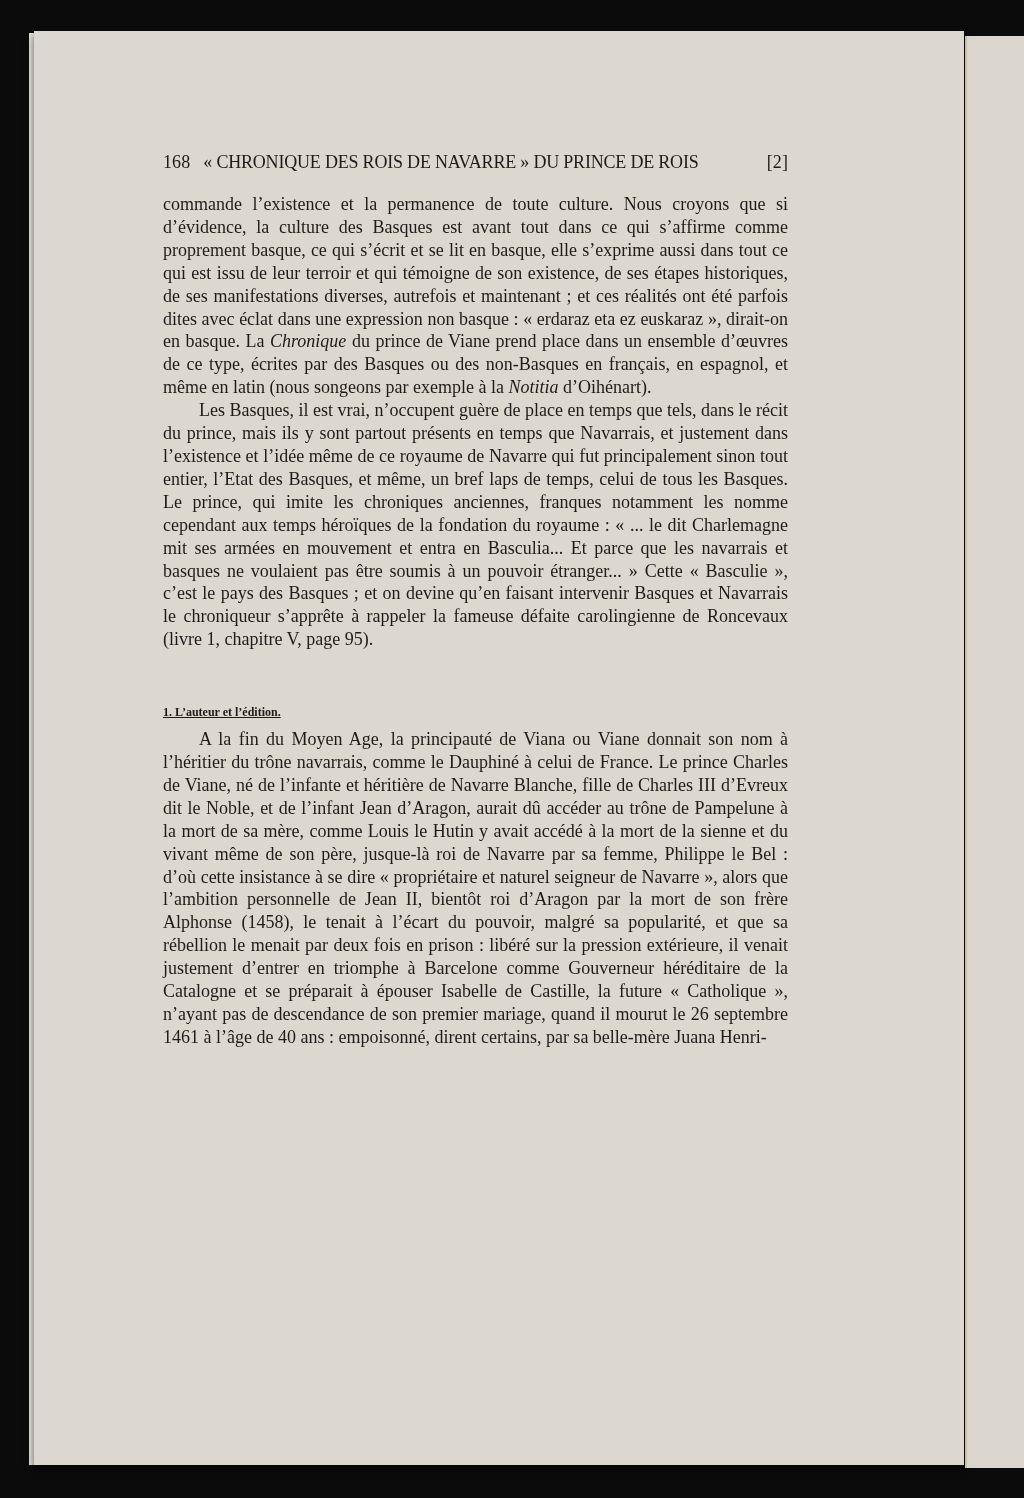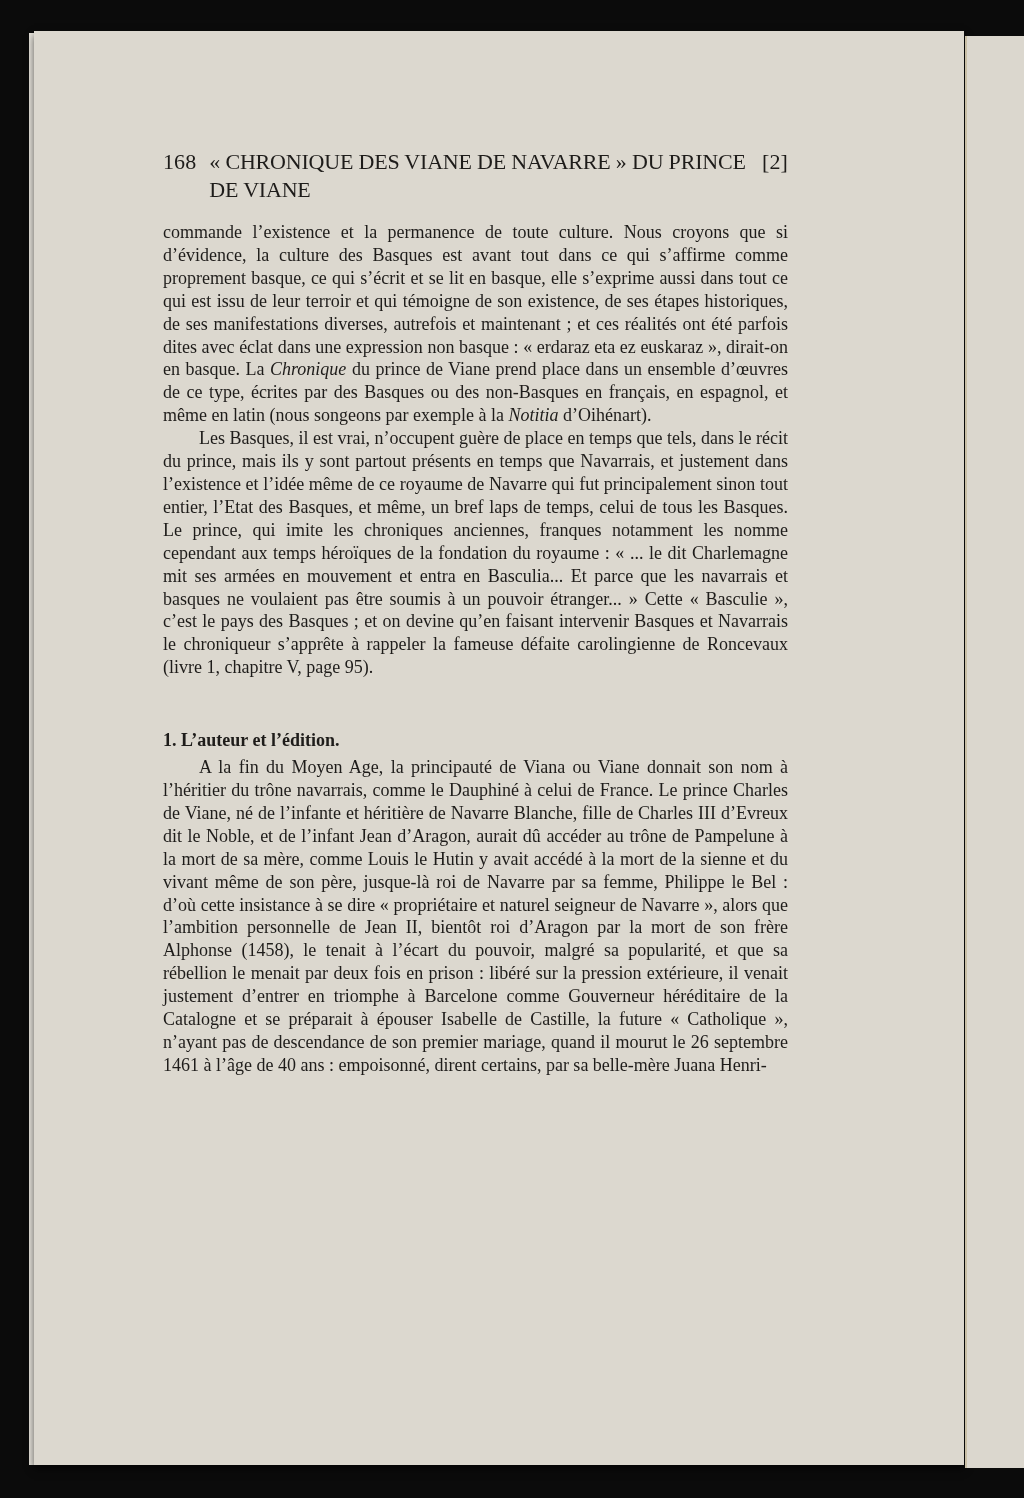--- a/index.html
+++ b/index.html
@@ -21,47 +21,47 @@
     position: absolute; left: 965px; top: 36px; width: 59px; height: 1432px;
     background: #dbd7ce;
     border-left: 2px solid #c9bfa6;
   }
   .content {
     position: absolute; left: 163px; top: 148px; width: 625px;
     color: #1e1c1a;
   }
   .running-head {
     display: flex; justify-content: space-between; align-items: baseline;
-    font-size: 22px; line-height: 28px; letter-spacing: 0.1px;
+    font-size: 18px; line-height: 28px; letter-spacing: 0.1px;
     margin-bottom: 17px;
   }
   .running-head .title { flex: 1; margin-left: 13px; letter-spacing: -0.2px; }
   p {
     margin: 0; font-size: 18px; line-height: 22.9px; text-align: justify;
     hyphens: none;
   }
   p.indent { text-indent: 36px; }
   p + p { }
   .section-head {
-    font-weight: bold; font-size: 18px; line-height: 23px;
-    margin-top: 50px; margin-bottom: 4px;
+    font-weight: bold; font-size: 12px; line-height: 23px;
+    margin-top: 50px; margin-bottom: 4px; text-decoration: underline;
   }
   em { font-style: italic; }
 </style>
 </head>
 <body>
 
 <div class="page-stack"></div>
 <div class="page"></div>
 <div class="next-page"></div>
 
 <div class="content">
   <div class="running-head">
     <span>168</span>
-    <span class="title">« CHRONIQUE DES VIANE DE NAVARRE » DU PRINCE DE VIANE</span>
+    <span class="title">« CHRONIQUE DES ROIS DE NAVARRE » DU PRINCE DE ROIS</span>
     <span>[2]</span>
   </div>
 
   <p><span>commande l’existence et la permanence de toute culture. Nous croyons que si d’évidence, la culture des Basques est avant tout dans ce qui s’affirme comme proprement basque, ce qui s’écrit et se lit en basque, elle s’exprime aussi dans tout ce qui est issu de leur terroir et qui témoigne de son existence, de ses étapes historiques, de ses manifestations diverses, autrefois et maintenant ; et ces réalités ont été parfois dites avec éclat dans une expression non basque : « erdaraz eta ez euskaraz », dirait-on en basque. La </span><em>Chronique</em><span> du prince de Viane prend place dans un ensemble d’œuvres de ce type, écrites par des Basques ou des non-Basques en français, en espagnol, et même en latin (nous songeons par exemple à la </span><em>Notitia</em><span> d’Oihénart).</span></p>
 
   <p class="indent">Les Basques, il est vrai, n’occupent guère de place en temps que tels, dans le récit du prince, mais ils y sont partout présents en temps que Navarrais, et justement dans l’existence et l’idée même de ce royaume de Navarre qui fut principalement sinon tout entier, l’Etat des Basques, et même, un bref laps de temps, celui de tous les Basques. Le prince, qui imite les chroniques anciennes, franques notamment les nomme cependant aux temps héroïques de la fondation du royaume : « ... le dit Charlemagne mit ses armées en mouvement et entra en Basculia... Et parce que les navarrais et basques ne voulaient pas être soumis à un pouvoir étranger... » Cette « Basculie », c’est le pays des Basques ; et on devine qu’en faisant intervenir Basques et Navarrais le chroniqueur s’apprête à rappeler la fameuse défaite carolingienne de Roncevaux (livre 1, chapitre V, page 95).</p>
 
   <div class="section-head">1.  L’auteur et l’édition.</div>
 
   <p class="indent">A la fin du Moyen Age, la principauté de Viana ou Viane donnait son nom à l’héritier du trône navarrais, comme le Dauphiné à celui de France. Le prince Charles de Viane, né de l’infante et héritière de Navarre Blanche, fille de Charles III d’Evreux dit le Noble, et de l’infant Jean d’Aragon, aurait dû accéder au trône de Pampelune à la mort de sa mère, comme Louis le Hutin y avait accédé à la mort de la sienne et du vivant même de son père, jusque-là roi de Navarre par sa femme, Philippe le Bel : d’où cette insistance à se dire « propriétaire et naturel seigneur de Navarre », alors que l’ambition personnelle de Jean II, bientôt roi d’Aragon par la mort de son frère Alphonse (1458), le tenait à l’écart du pouvoir, malgré sa popularité, et que sa rébellion le menait par deux fois en prison : libéré sur la pression extérieure, il venait justement d’entrer en triomphe à Barcelone comme Gouverneur héréditaire de la Catalogne et se préparait à épouser Isabelle de Castille, la future « Catholique », n’ayant pas de descendance de son premier mariage, quand il mourut le 26 septembre 1461 à l’âge de 40 ans : empoisonné, dirent certains, par sa belle-mère Juana Henri-</p>

